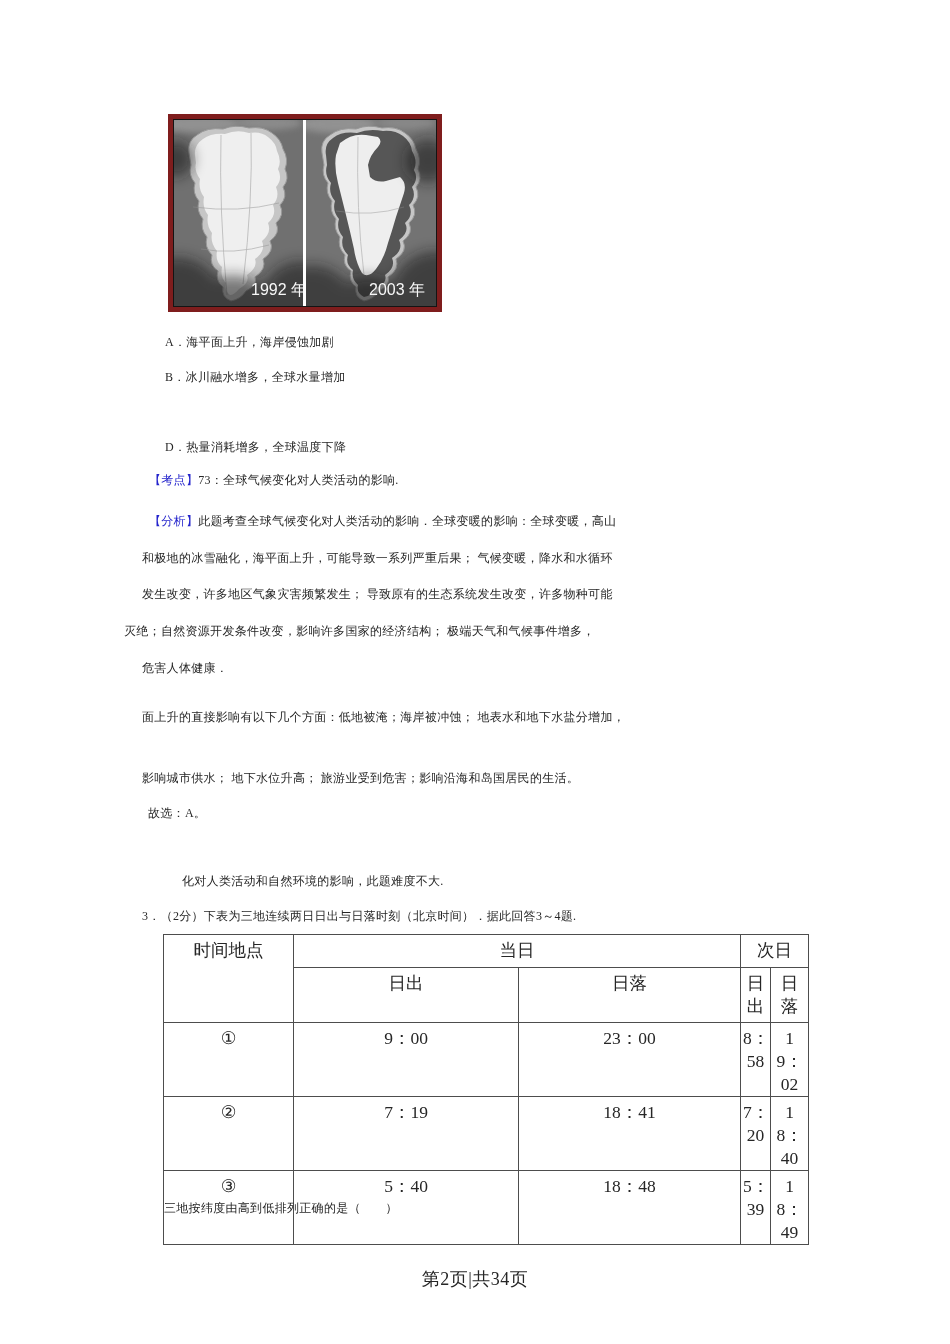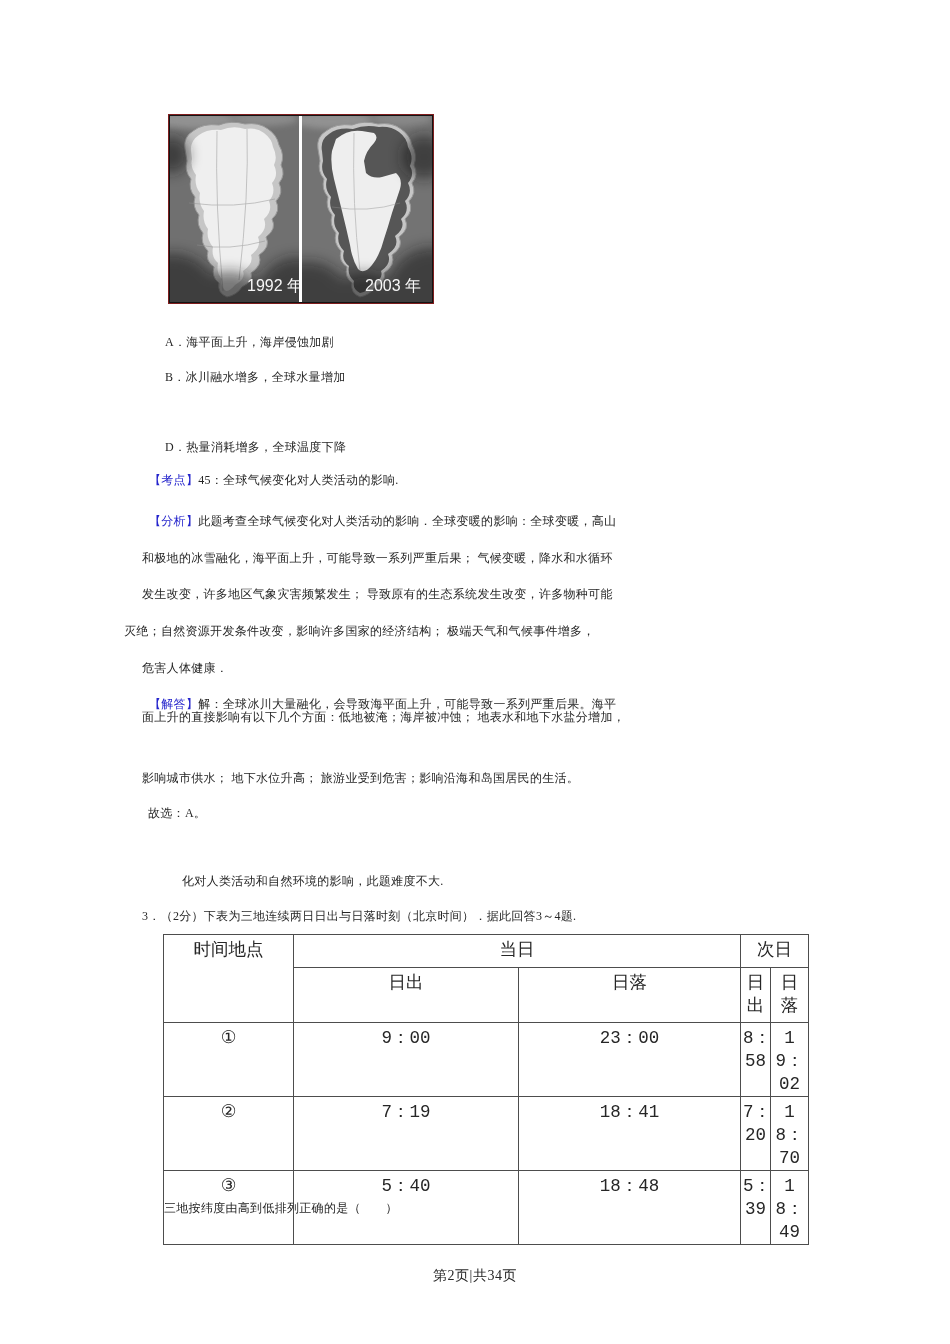--- a/index.html
+++ b/index.html
@@ -7,42 +7,42 @@
     position:relative;width:950px;height:1344px;background:#ffffff;overflow:hidden;
     font-family:"Liberation Serif","DejaVu Serif",serif;color:#262626;
   }
   .ln{
     position:absolute;font-size:12px;line-height:22px;white-space:pre;
     color:#262626;letter-spacing:0.3px;
   }
   .tag{color:#2424cc;margin-top:44px;}
   .figure{
     position:absolute;left:168px;top:114px;width:264px;height:188px;
-    border:1px solid #7f1d1d;background:#bef264;
+    border:5px solid #7f1d1d;background:#bef264;
   }
   .figure svg{display:block;}
   table.suntab{
     position:absolute;left:163px;top:934px;width:645px;
     border-collapse:collapse;table-layout:fixed;
-    font-family:Liberation Mono, monospace;
+    font-family:Liberation Serif, serif;
     font-size:17.5px;color:#262626;
   }
   table.suntab td{
     border:1px solid #4d4d4d;text-align:center;vertical-align:top;
     padding:4px 2px 0 2px;line-height:23px;
   }
   td.narrow{word-break:break-all;padding-left:1px;padding-right:1px;}
   tr.h1 td{height:28px;}
   tr.h2 td{height:50px;}
   tr.r1 td{height:48px;}
   tr.r2 td{height:48px;}
   tr.r3 td{height:51px;}
   .footer{
     position:absolute;left:0;right:0;top:1267px;text-align:center;
-    font-size:14px;color:#262626;letter-spacing:0.5px;
+    font-size:18px;color:#262626;letter-spacing:0.5px;
   }
 </style>
 </head>
 <body>
 
 <div class="page">
 
   <div class="figure">
     <svg width="264" height="188" viewBox="0 0 264 188">
       <defs>
@@ -109,29 +109,28 @@
         </g>
       </g>
       <rect x="0.5" y="0.5" width="263" height="187" fill="none" stroke="#141414"></rect>
     </svg>
   </div>
 
   <div class="ln" style="top:331px;left:165px"><span class="optlab">A．</span><span>海平面上升，海岸侵蚀加剧</span></div>
   <div class="ln" style="top:366px;left:165px"><span class="optlab">B．</span><span>冰川融水增多，全球水量增加</span></div>
   <div class="ln" style="top:436px;left:165px"><span class="optlab">D．</span><span>热量消耗增多，全球温度下降</span></div>
 
-  <div class="ln" style="top:469px;left:149px"><span class="tag">【考点】</span><span>45：全球气候变化对人类活动的影响.</span></div>
+  <div class="ln" style="top:469px;left:149px"><span class="tag">【考点】</span><span>73：全球气候变化对人类活动的影响.</span></div>
 
   <div class="ln" style="top:510px;left:149px"><span class="tag">【分析】</span><span>此题考查全球气候变化对人类活动的影响．全球变暖的影响：全球变暖，高山</span></div>
   <div class="ln" style="top:547px;left:142px">和极地的冰雪融化，海平面上升，可能导致一系列严重后果； 气候变暖，降水和水循环</div>
   <div class="ln" style="top:583px;left:142px">发生改变，许多地区气象灾害频繁发生； 导致原有的生态系统发生改变，许多物种可能</div>
   <div class="ln" style="top:620px;left:124px">灭绝；自然资源开发条件改变，影响许多国家的经济结构； 极端天气和气候事件增多，</div>
   <div class="ln" style="top:657px;left:142px">危害人体健康．</div>
 
-  <div class="ln" style="top:693px;left:149px"><span class="tag">【解答】</span><span>解：全球冰川大量融化，会导致海平面上升，可能导致一系列严重后果。海平</span></div>
   <div class="ln" style="top:706px;left:142px">面上升的直接影响有以下几个方面：低地被淹；海岸被冲蚀； 地表水和地下水盐分增加，</div>
   <div class="ln" style="top:767px;left:142px">影响城市供水； 地下水位升高； 旅游业受到危害；影响沿海和岛国居民的生活。</div>
   <div class="ln" style="top:802px;left:148px">故选：A。</div>
 
   <div class="ln" style="top:870px;left:182px">化对人类活动和自然环境的影响，此题难度不大.</div>
 
   <div class="ln" style="top:905px;left:142px">3．（2分）下表为三地连续两日日出与日落时刻（北京时间）．据此回答3～4题.</div>
 
   <table class="suntab">
     <colgroup>
@@ -158,21 +157,21 @@
       <td>9：00</td>
       <td>23：00</td>
       <td class="narrow">8：58</td>
       <td class="narrow">19：02</td>
     </tr>
     <tr class="r2">
       <td>②</td>
       <td>7：19</td>
       <td>18：41</td>
       <td class="narrow">7：20</td>
-      <td class="narrow">18：70</td>
+      <td class="narrow">18：40</td>
     </tr>
     <tr class="r3">
       <td>③</td>
       <td>5：40</td>
       <td>18：48</td>
       <td class="narrow">5：39</td>
       <td class="narrow">18：49</td>
     </tr>
   </tbody>
     </table>

